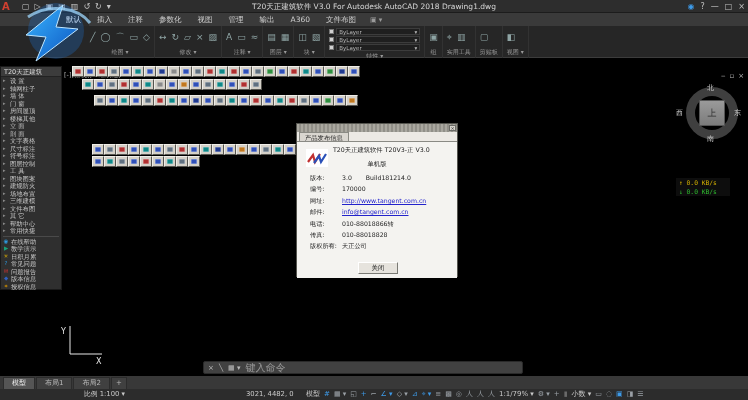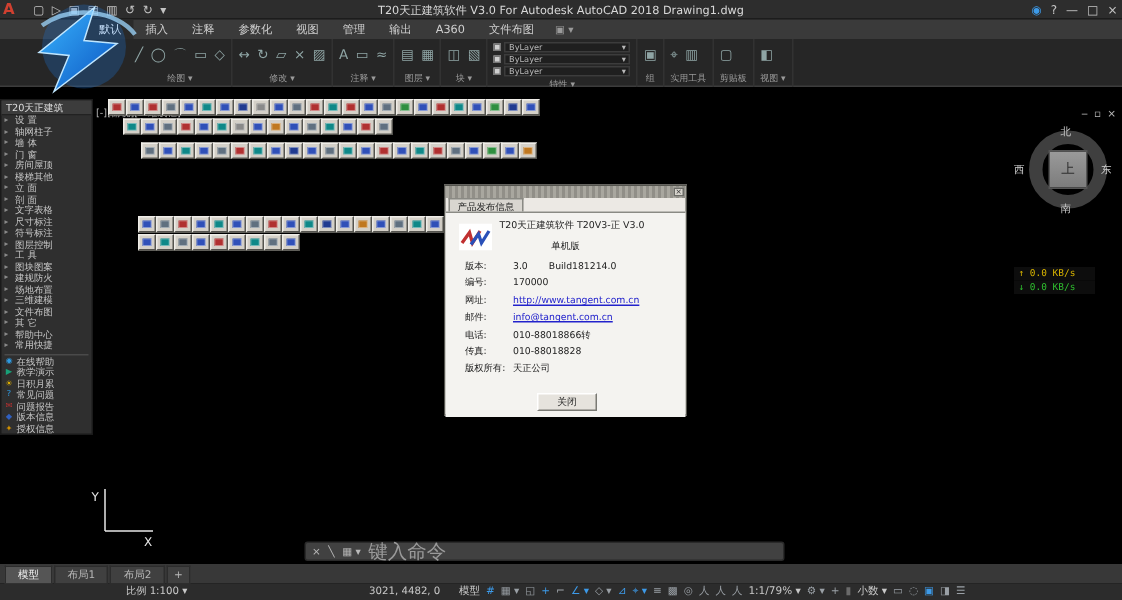--- a/index.html
+++ b/index.html
@@ -80,21 +80,21 @@
   
   #netspeed{left:676px;top:120px;width:54px;z-index:4;}
   .ns-row{height:9px;background:rgba(15,15,15,.85);font-family:"DejaVu Sans Mono",monospace;font-size:6.3px;line-height:9px;padding-left:3px;white-space:nowrap;}
 
   
   #ucs{left:58px;top:262px;z-index:2;}
 
   
   #cmdbar{left:203px;top:303px;width:320px;height:13px;background:rgba(72,72,72,.9);border:1px solid #2a2a2a;border-radius:2px;display:flex;align-items:center;gap:5px;padding:0 4px;z-index:10;}
   #cmdbar .ci{font-size:7px;color:#b9b9b9;}
-  #cmd-input{font-size:13px;color:#9a9a9a;}
+  #cmd-input{font-size:10px;color:#9a9a9a;}
 
   
   #layoutbar{left:0;top:376px;width:748px;height:13px;background:#383838;display:flex;align-items:flex-end;padding-left:3px;gap:1px;}
   .ltab{font-size:7px;line-height:11px;padding:0 8px;background:#404040;color:#b8b8b8;border:1px solid #2c2c2c;border-bottom:none;}
   .ltab.active{background:#555;color:#efefef;}
   .ltab.plus{padding:0 4px;}
 
   
   #statusbar{left:0;top:389px;width:748px;height:11px;background:#2c2c2c;}
   #sb-scale{left:84px;top:0;font-size:6.8px;color:#c9c9c9;line-height:11px;white-space:nowrap;}

